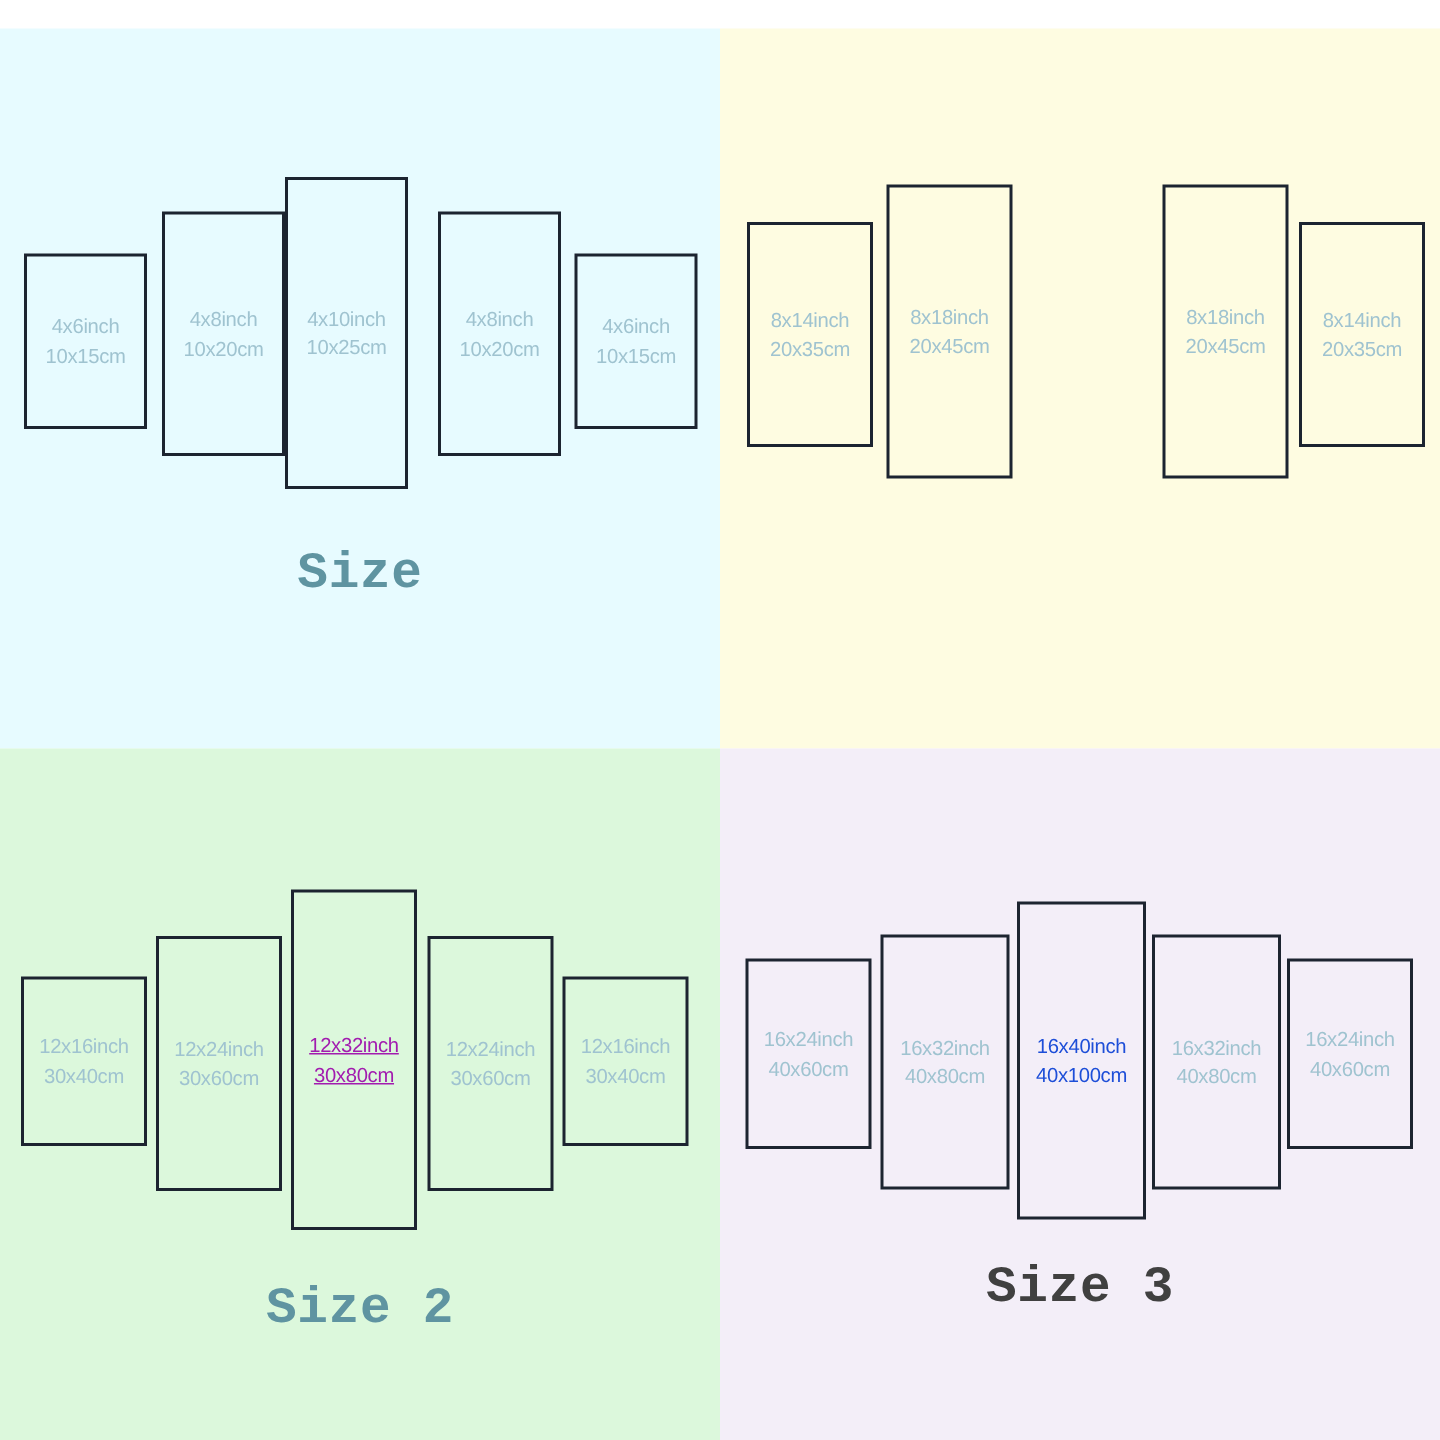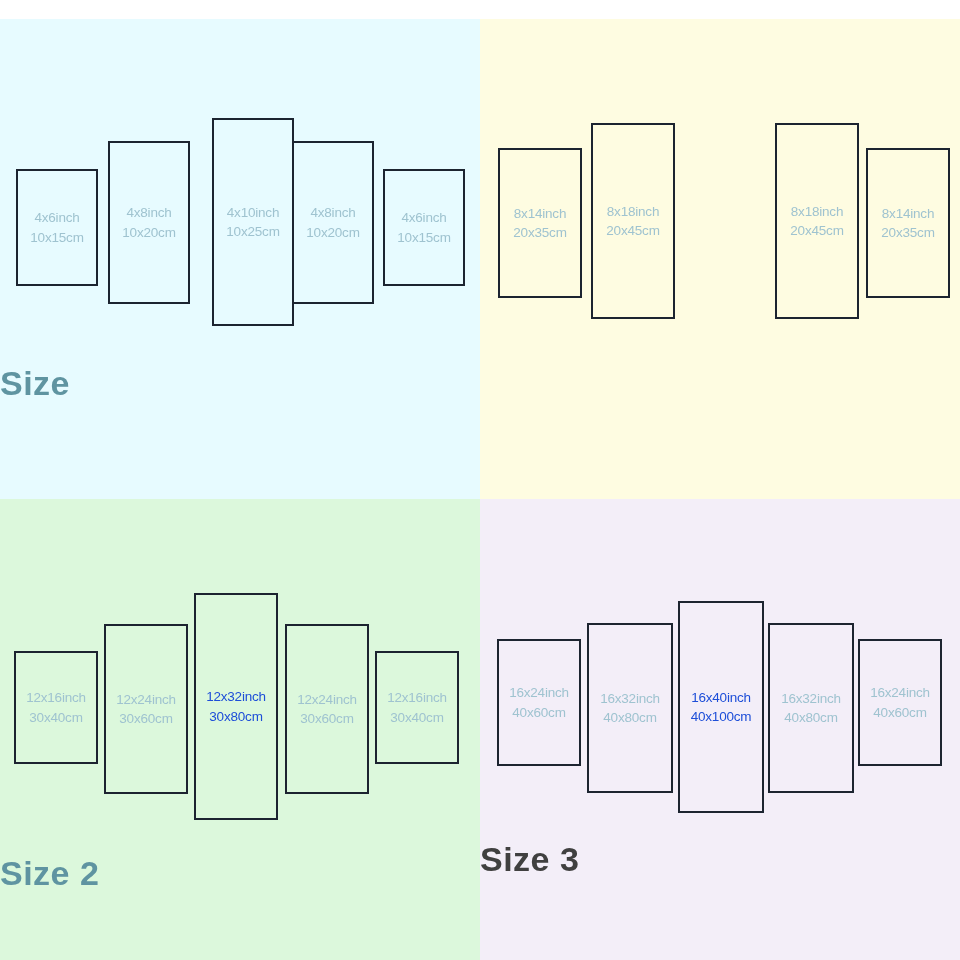--- a/index.html
+++ b/index.html
@@ -55,21 +55,22 @@
     left: 50%;
     transform: translateX(-50%);
   }
   .panel-label .line {
     display: block;
   }
   .quad-title {
     position: absolute;
     left: 0;
     width: 480px;
-    font-family: Liberation Sans, sans-serif;
+    text-align: center;
+    font-family: Liberation Mono, monospace;
     font-weight: bold;
     font-size: 34px;
     color: #5f94a1;
     letter-spacing: 0.5px;
   }
   
 </style>
 </head>
 <body>
 
@@ -81,21 +82,21 @@
             <span class="line">4x6inch</span>
             <span class="line">10x15cm</span>
           </div>
         </div>
         <div class="panel" style="left: 108px; top: 122px; width: 82px; height: 163px; border-color: rgb(28, 36, 48);">
           <div class="panel-label" style="color: rgb(159, 195, 208);">
             <span class="line">4x8inch</span>
             <span class="line">10x20cm</span>
           </div>
         </div>
-        <div class="panel" style="left: 212px; top: 99px; width: 82px; height: 208px; border-color: rgb(28, 36, 48);">
+        <div class="panel" style="left: 190px; top: 99px; width: 82px; height: 208px; border-color: rgb(28, 36, 48);">
           <div class="panel-label" style="color: rgb(159, 195, 208);">
             <span class="line">4x10inch</span>
             <span class="line">10x25cm</span>
           </div>
         </div>
         <div class="panel" style="left: 292px; top: 122px; width: 82px; height: 163px; border-color: rgb(28, 36, 48);">
           <div class="panel-label" style="color: rgb(159, 195, 208);">
             <span class="line">4x8inch</span>
             <span class="line">10x20cm</span>
           </div>
@@ -145,21 +146,21 @@
             <span class="line">30x40cm</span>
           </div>
         </div>
         <div class="panel" style="left: 104px; top: 125px; width: 84px; height: 170px; border-color: rgb(28, 36, 48);">
           <div class="panel-label" style="color: rgb(159, 195, 208);">
             <span class="line">12x24inch</span>
             <span class="line">30x60cm</span>
           </div>
         </div>
         <div class="panel" style="left: 194px; top: 94px; width: 84px; height: 227px; border-color: rgb(28, 36, 48);">
-          <div class="panel-label" style="color: #1d4ed8;">
+          <div class="panel-label" style="color: #a21caf; text-decoration: underline;">
             <span class="line">12x32inch</span>
             <span class="line">30x80cm</span>
           </div>
         </div>
         <div class="panel" style="left: 285px; top: 125px; width: 84px; height: 170px; border-color: rgb(28, 36, 48);">
           <div class="panel-label" style="color: rgb(159, 195, 208);">
             <span class="line">12x24inch</span>
             <span class="line">30x60cm</span>
           </div>
         </div>

